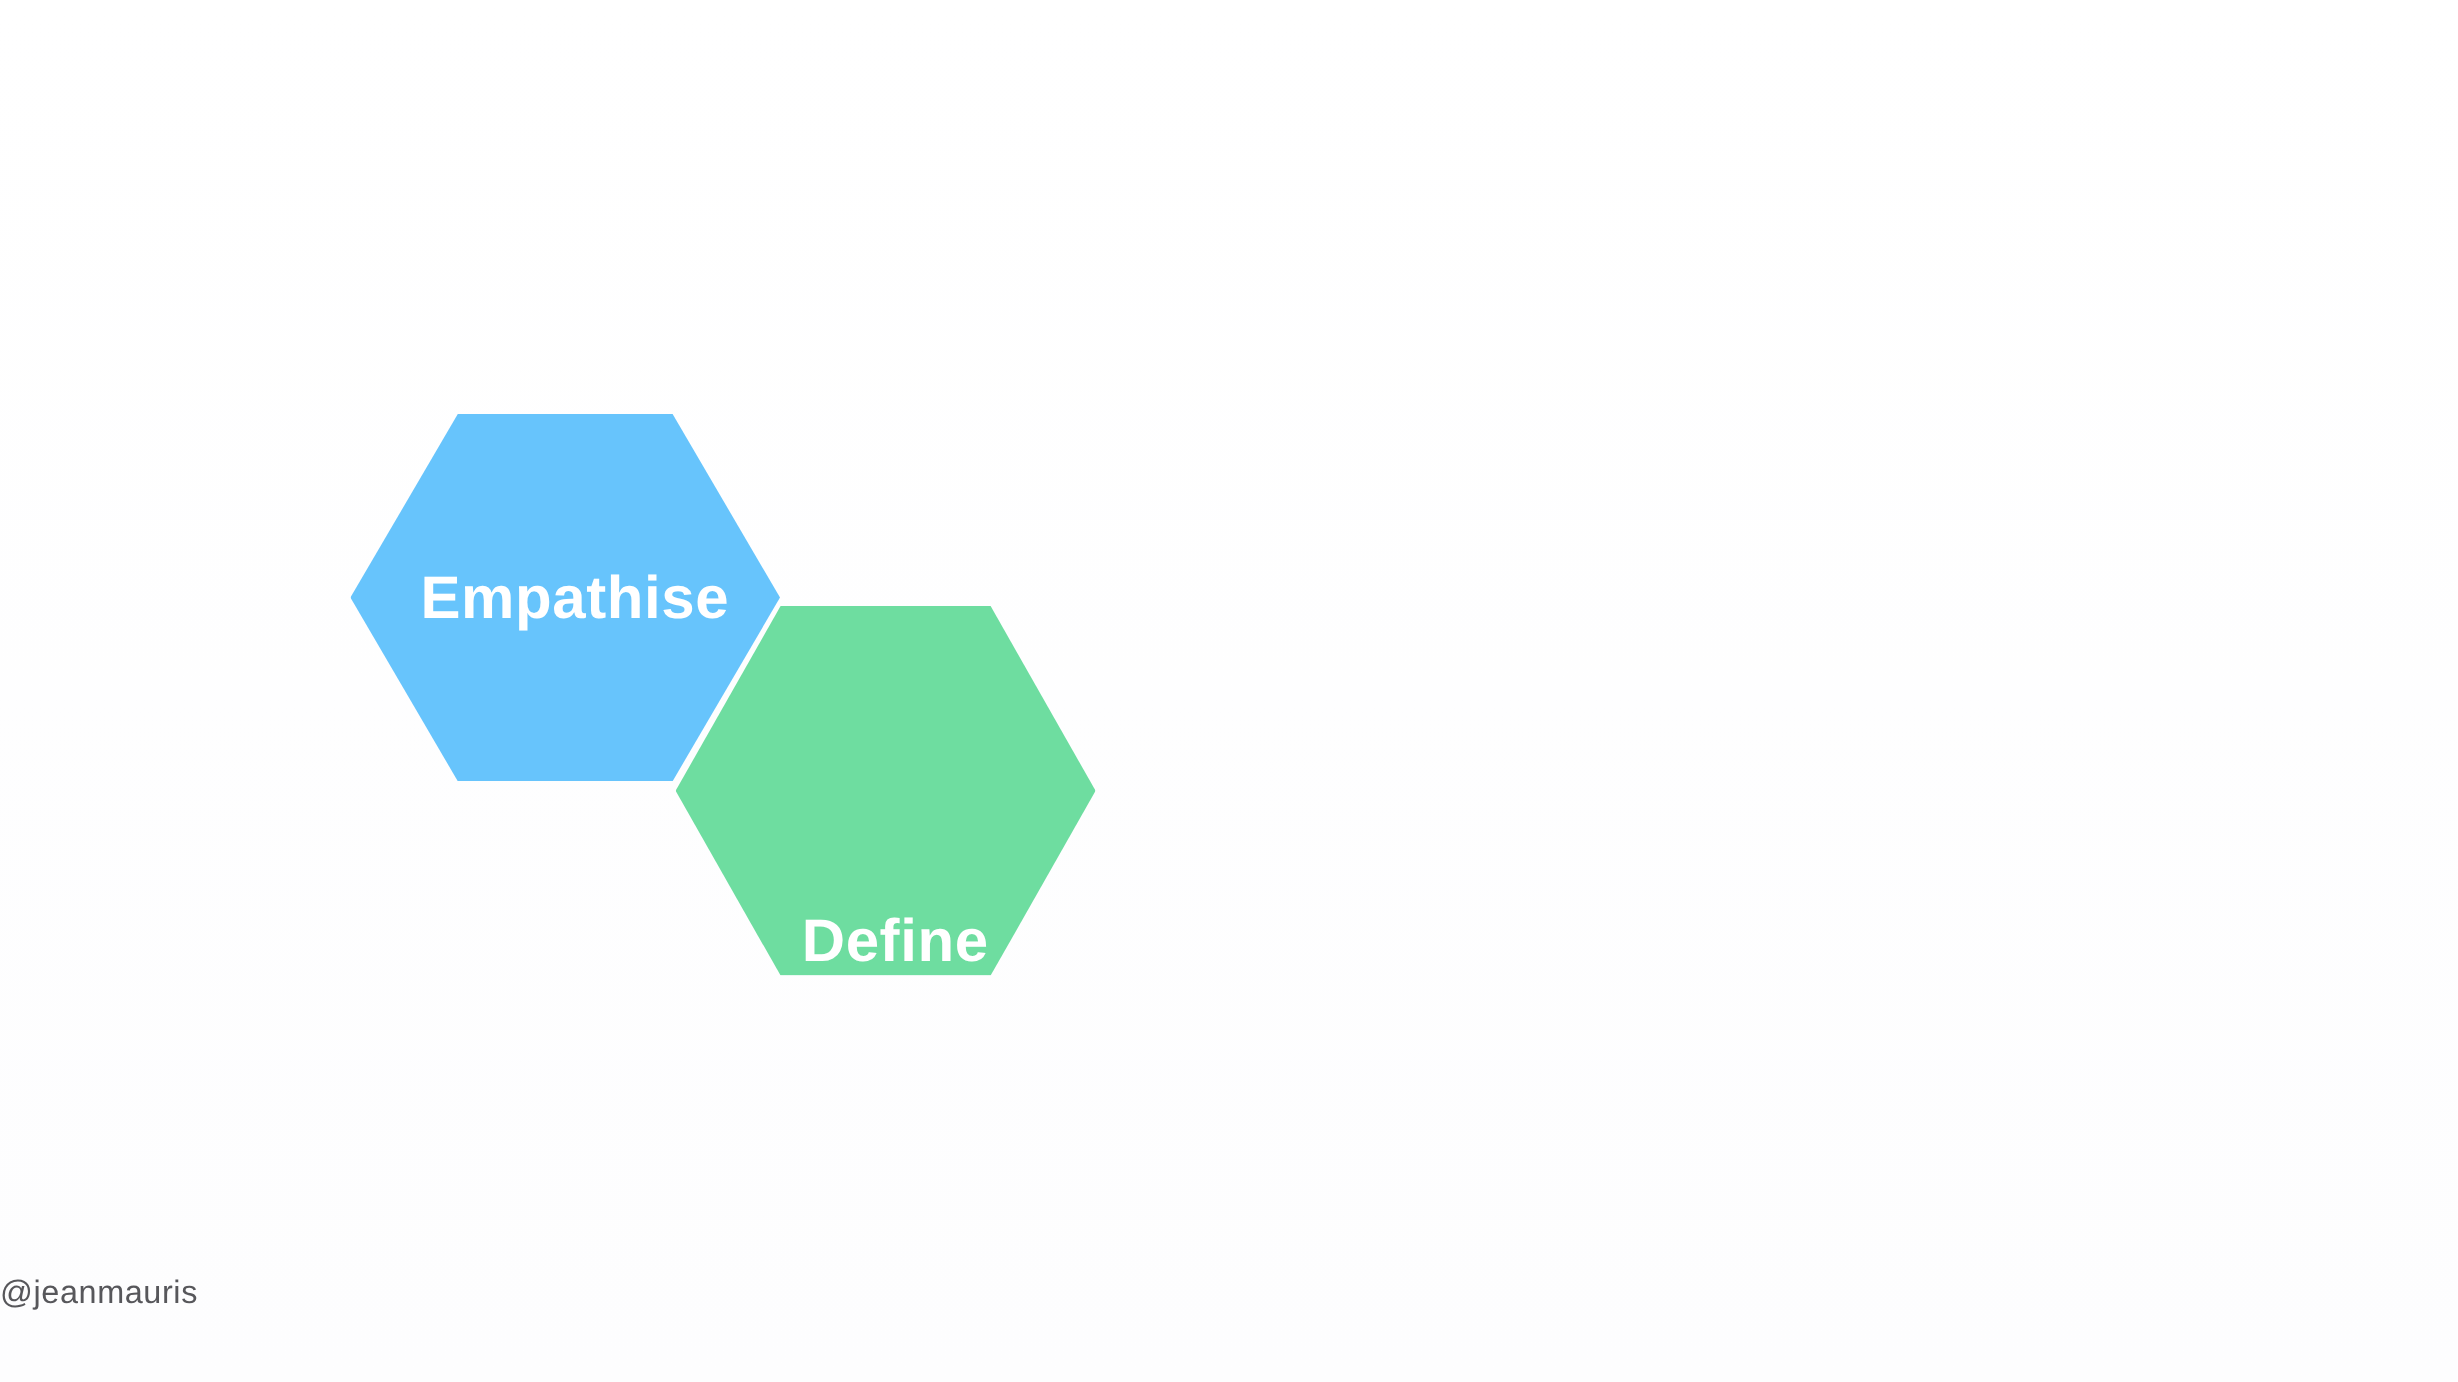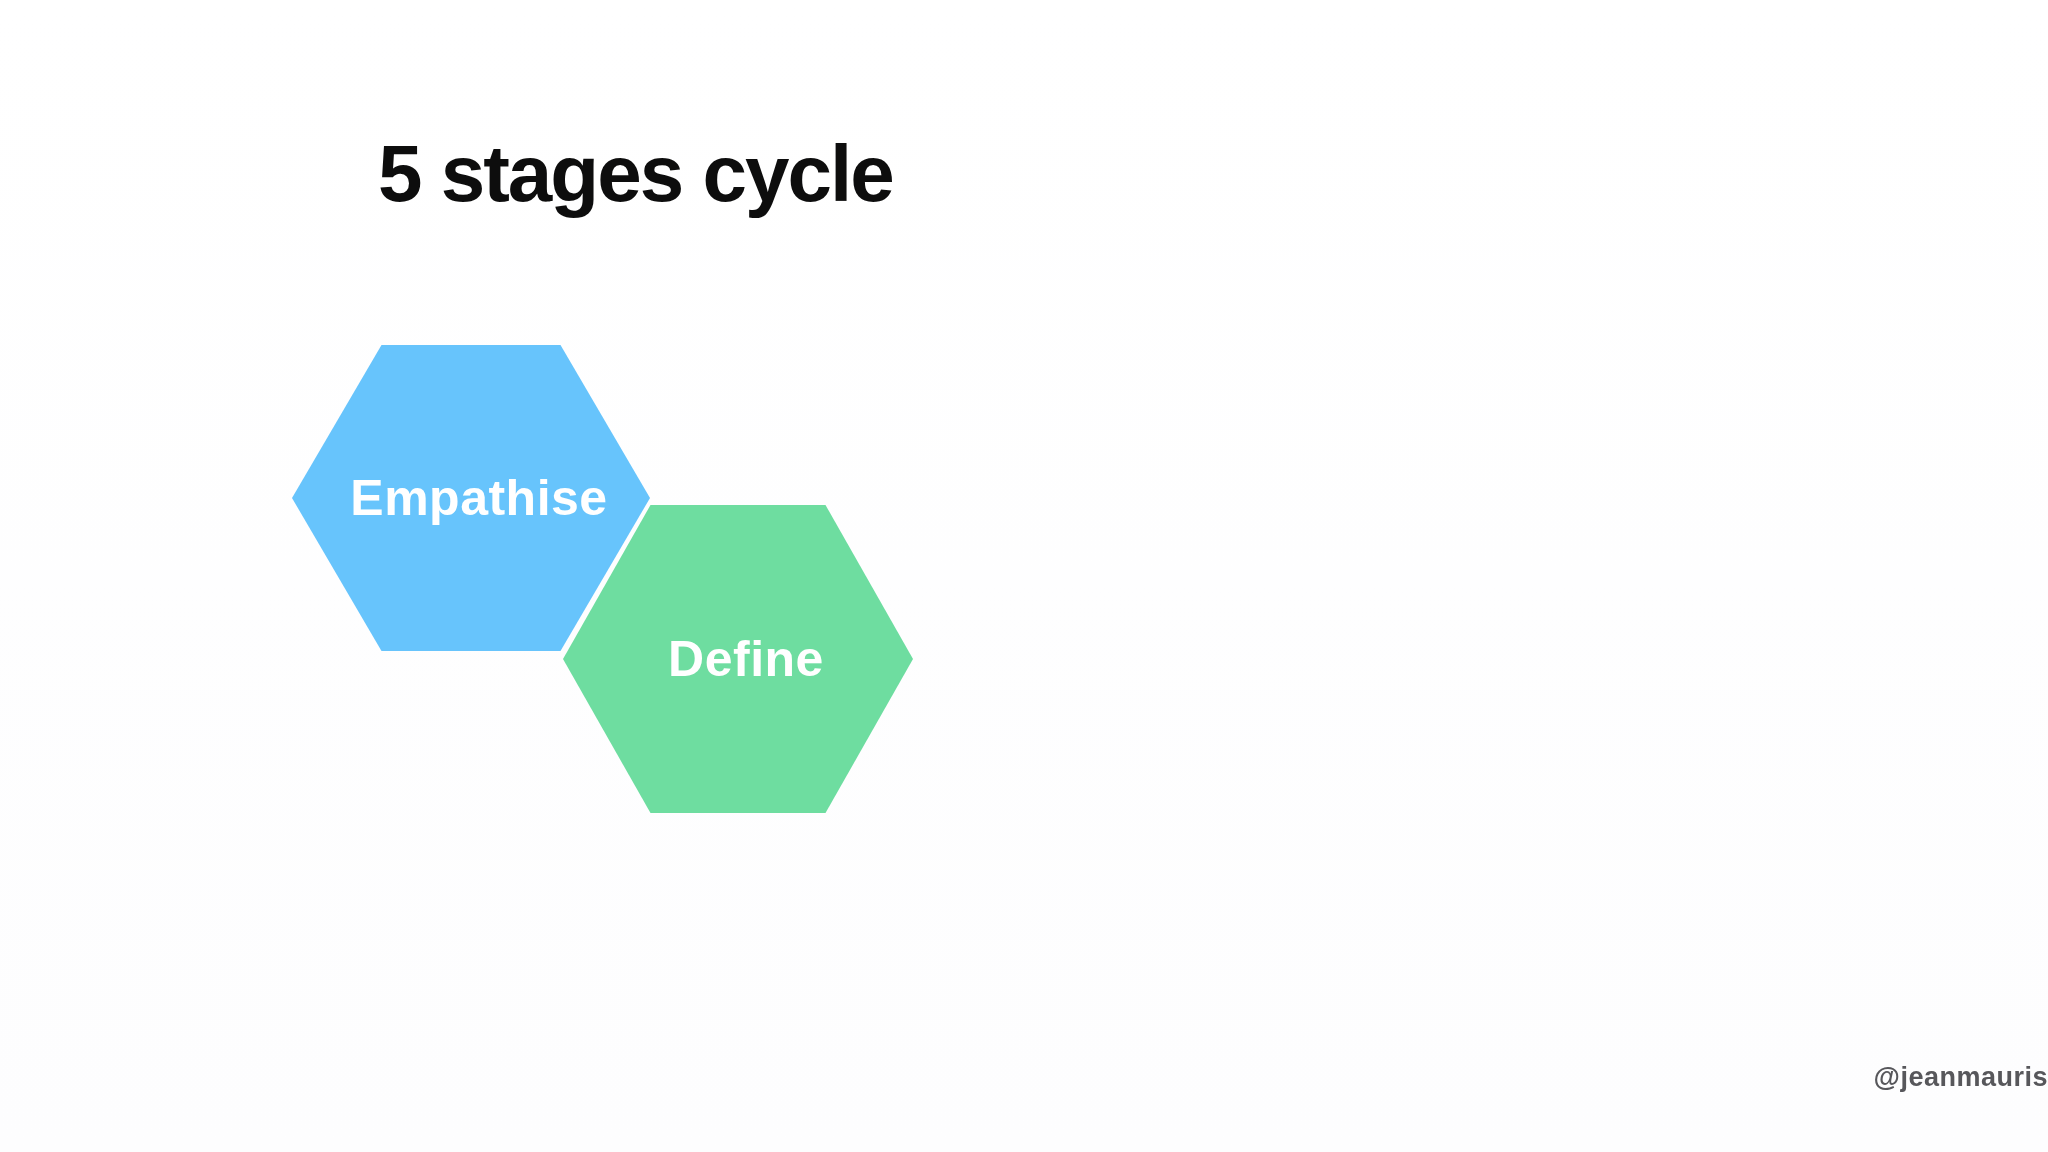--- a/index.html
+++ b/index.html
@@ -55,37 +55,36 @@
     left: 563px;
     top: 505px;
     width: 350px;
     height: 308px;
   }
   .watermark {
     position: absolute;
     left: 0;
     top: 1062px;
     width: 100%;
-    text-align: right;
+    text-align: left;
     font-size: 27px;
-    font-weight: 700;
+    font-weight: 400;
     letter-spacing: 0.5px;
     color: #57575b;
   }
 </style>
 </head>
 <body>
 
 <div class="slide">
 
-  <h1 class="slide-title">5 stages cycle</h1>
 
   <div class="hex hex-empathise" style="background-color: rgb(103, 196, 252);">
     <span class="hex-label">Empathise</span>
   </div>
 
-  <div class="hex hex-define" style="background-color: rgb(110, 221, 160);">
+  <div class="hex hex-define" style="background-color: rgb(110, 221, 160); align-items: flex-end;">
     <span class="hex-label">Define</span>
   </div>
 
   <div class="watermark">@jeanmauris</div>
 
 </div>
 
 </body></html>

